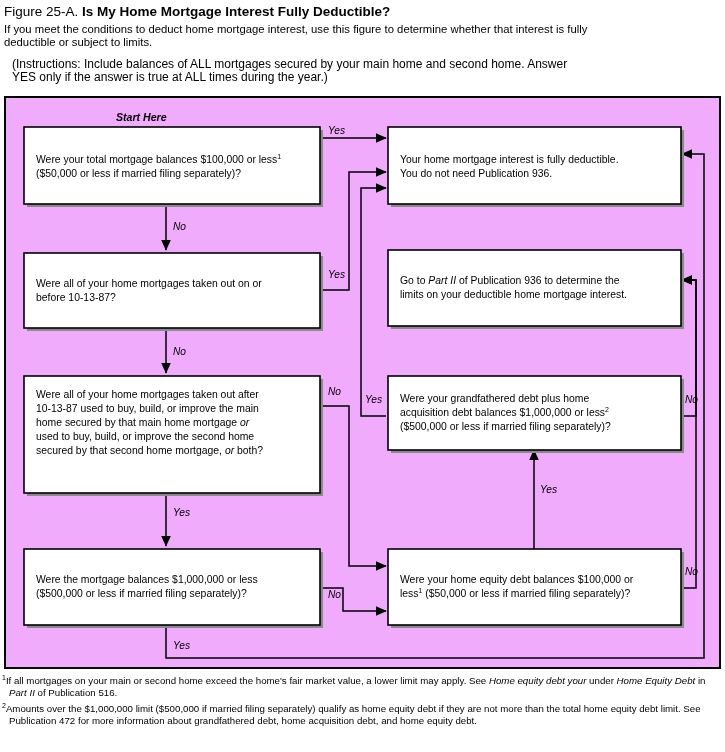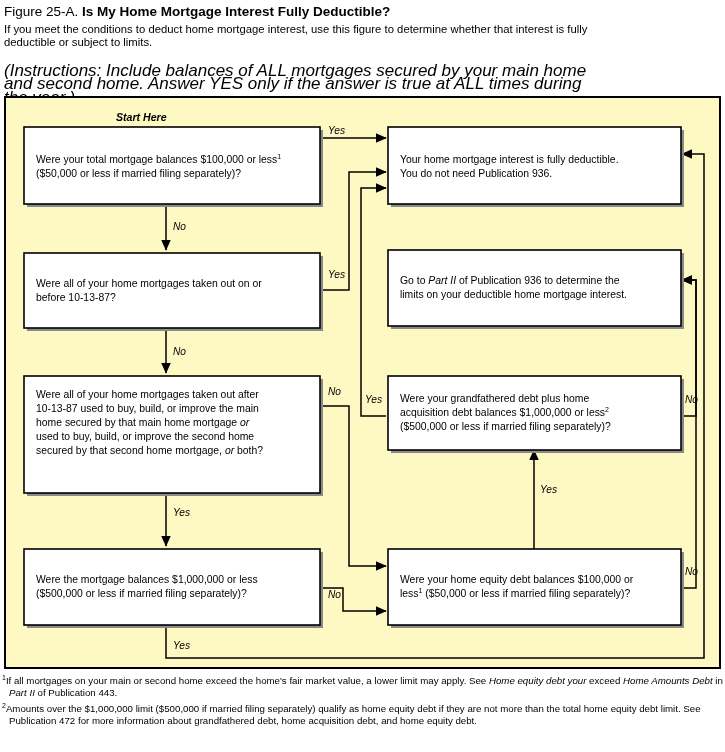--- a/index.html
+++ b/index.html
@@ -9,30 +9,30 @@
     color:#000000;
     -webkit-font-smoothing:antialiased;
     overflow:hidden;
   }
   .page{position:relative;width:599px;height:752px;}
 
   
   .hdr{padding:4px 6px 0 4px;}
   .fig-title{font-size:13.5px;line-height:16px;margin:0 0 3px 0;font-weight:400;}
   .fig-title b{font-weight:700;}
-  .fig-intro{font-size:11.3px;line-height:13.4px;margin:0 0 14px 0;}
-  .fig-instr{font-size:17px;line-height:13.4px;font-style:italic;margin:0;}
+  .fig-intro{font-size:11.3px;line-height:13.4px;margin:0 0 5px 0;}
+  .fig-instr{font-size:12px;line-height:13.4px;margin:8px;}
 
   
   .frame{
     position:absolute;left:4px;top:96px;
     width:717px;height:573px;
     border:2px solid #000;
     box-sizing:border-box;
-    background:#fef9c3;
+    background:#f0abfc;
   }
   svg.flow{position:absolute;left:0;top:0;width:713px;height:569px;display:block;}
 
   .boxrect{fill:#ffffff;stroke:#000000;stroke-width:1.6;}
   .boxshadow{fill:#8a8a8a;}
   .btext{font-family:"Liberation Sans", sans-serif;font-size:10.4px;fill:#000;}
   .btext .it{font-style:italic;}
   .sup{font-size:7px;}
   .edge{stroke:#000;stroke-width:1.5;fill:none;}
   .lbl{font-family:"Liberation Sans", sans-serif;font-size:10.2px;font-style:italic;fill:#000;}
@@ -166,17 +166,17 @@
         <text class="lbl" x="167" y="551">Yes</text>
         <text class="lbl" x="359" y="305">Yes</text>
         <text class="lbl" x="679" y="305">No</text>
         <text class="lbl" x="534" y="395">Yes</text>
         <text class="lbl" x="679" y="477">No</text>
       </g>
     </svg>
   </div>
 
   <div class="notes">
-    <p class="note"><span class="mk">1</span><span>If all mortgages on your main or second home exceed the home's fair market value, a lower limit may apply. See </span><span class="it">Home equity debt your</span><span> exceed </span><span class="it">Home Amounts Debt</span><span> in </span><span class="it">Part II</span><span> of Publication 443.</span></p>
+    <p class="note"><span class="mk">1</span><span>If all mortgages on your main or second home exceed the home's fair market value, a lower limit may apply. See </span><span class="it">Home equity debt your</span><span> under </span><span class="it">Home Equity Debt</span><span> in </span><span class="it">Part II</span><span> of Publication 516.</span></p>
     <p class="note"><span class="mk">2</span><span>Amounts over the $1,000,000 limit ($500,000 if married filing separately) qualify as home equity debt if they are not more than the total home equity debt limit. See Publication 472 for more information about grandfathered debt, home acquisition debt, and home equity debt.</span></p>
   </div>
 
 </div>
 
 </body></html>

